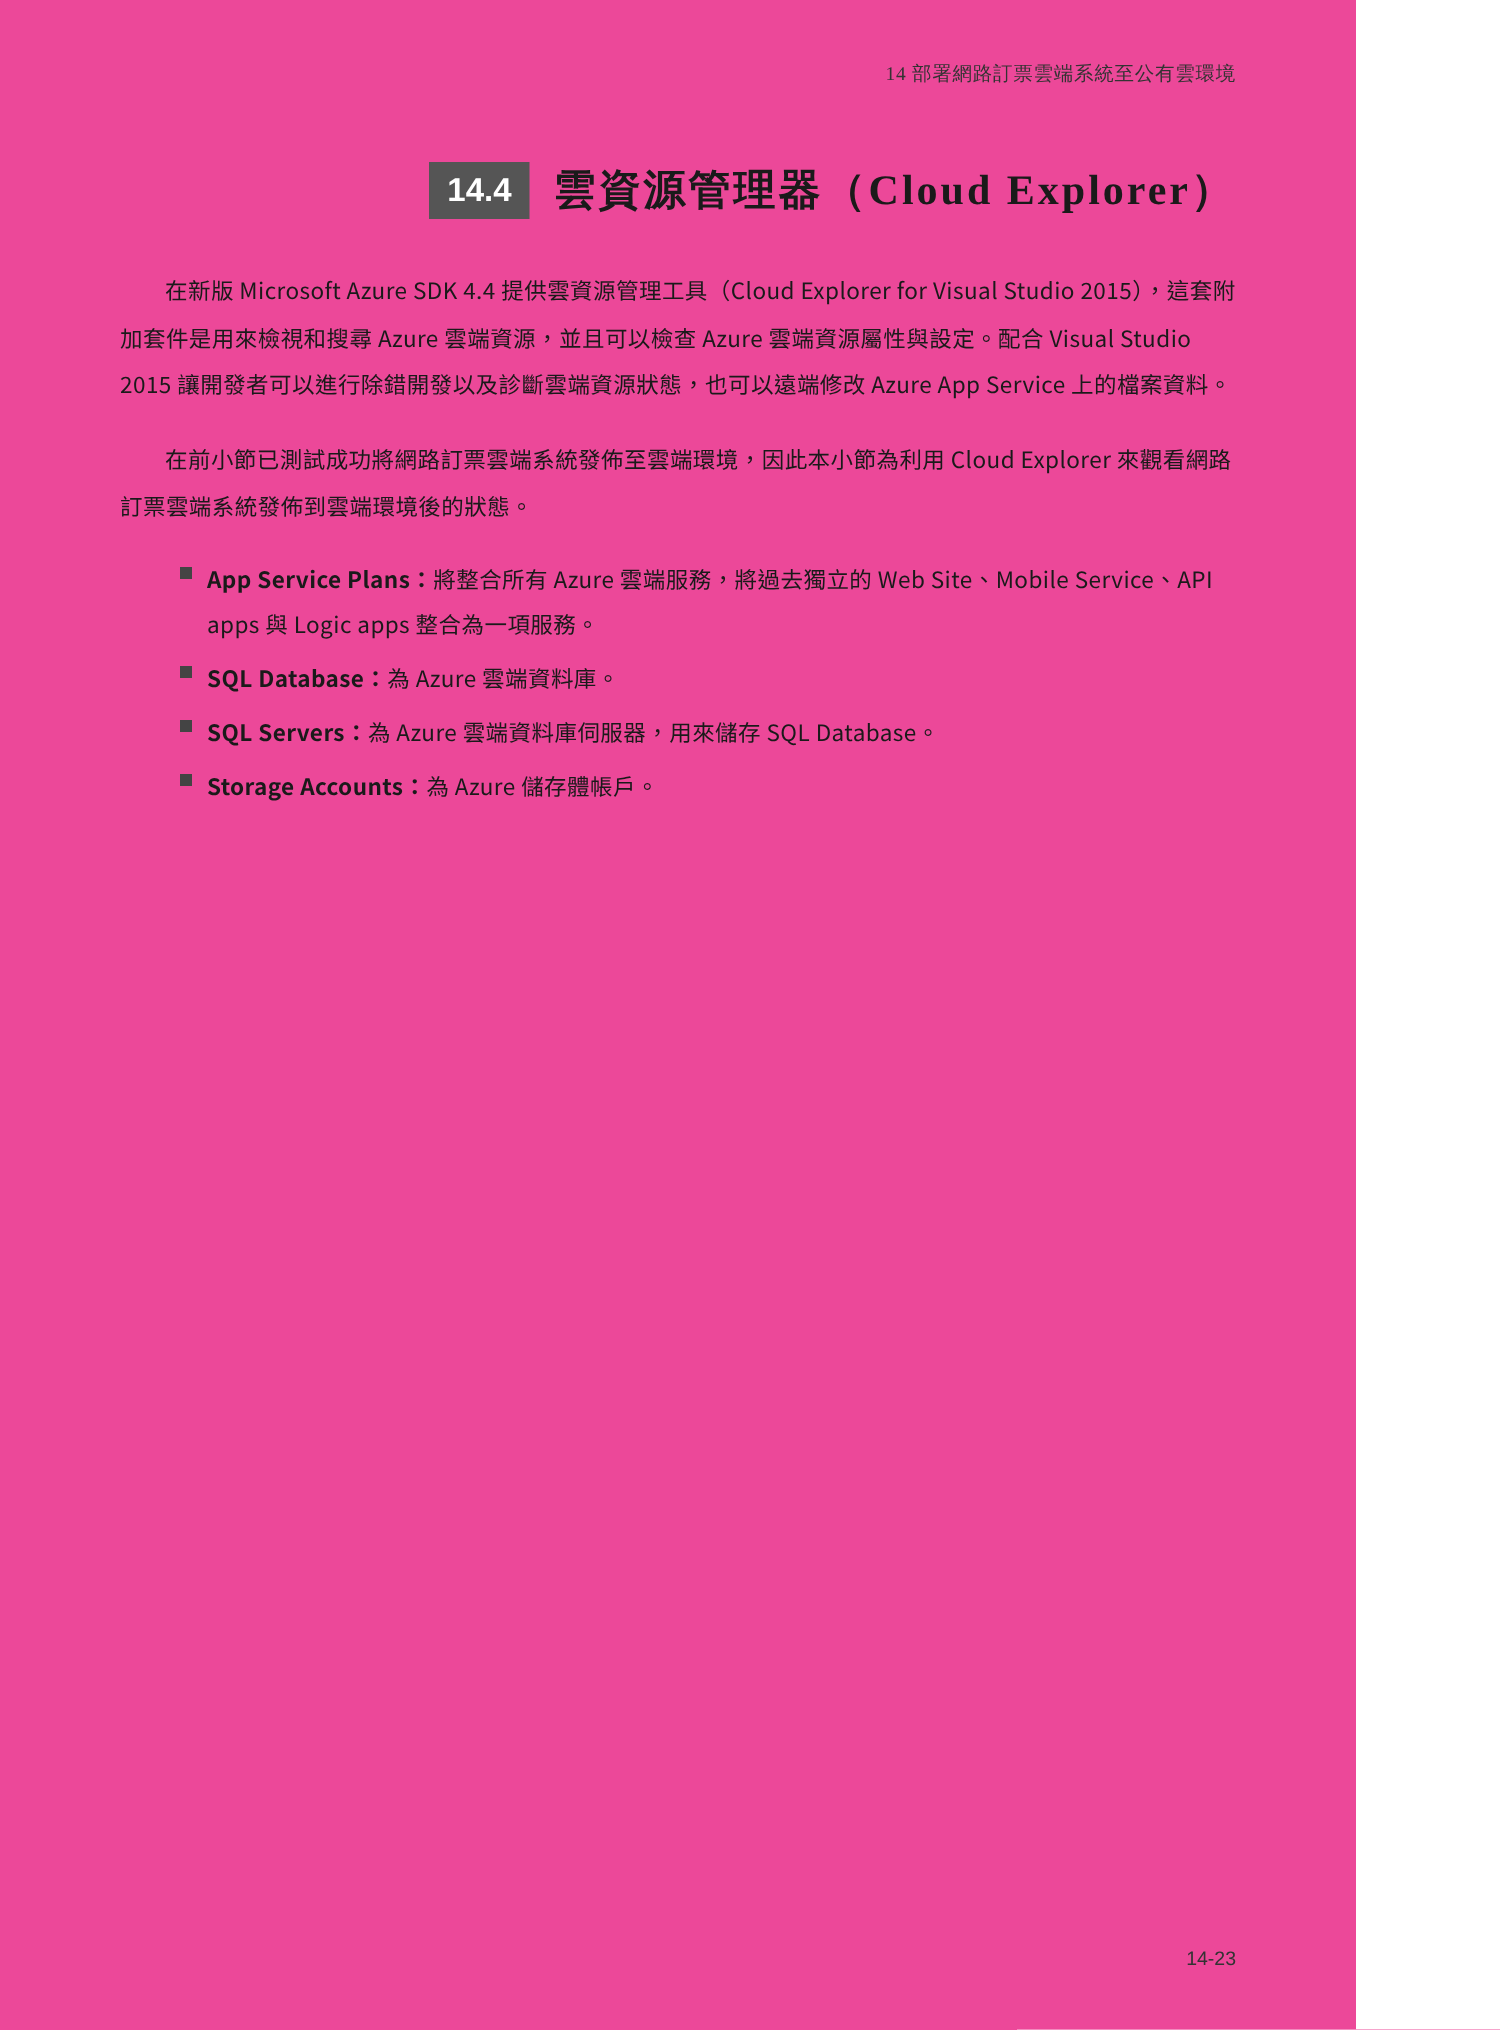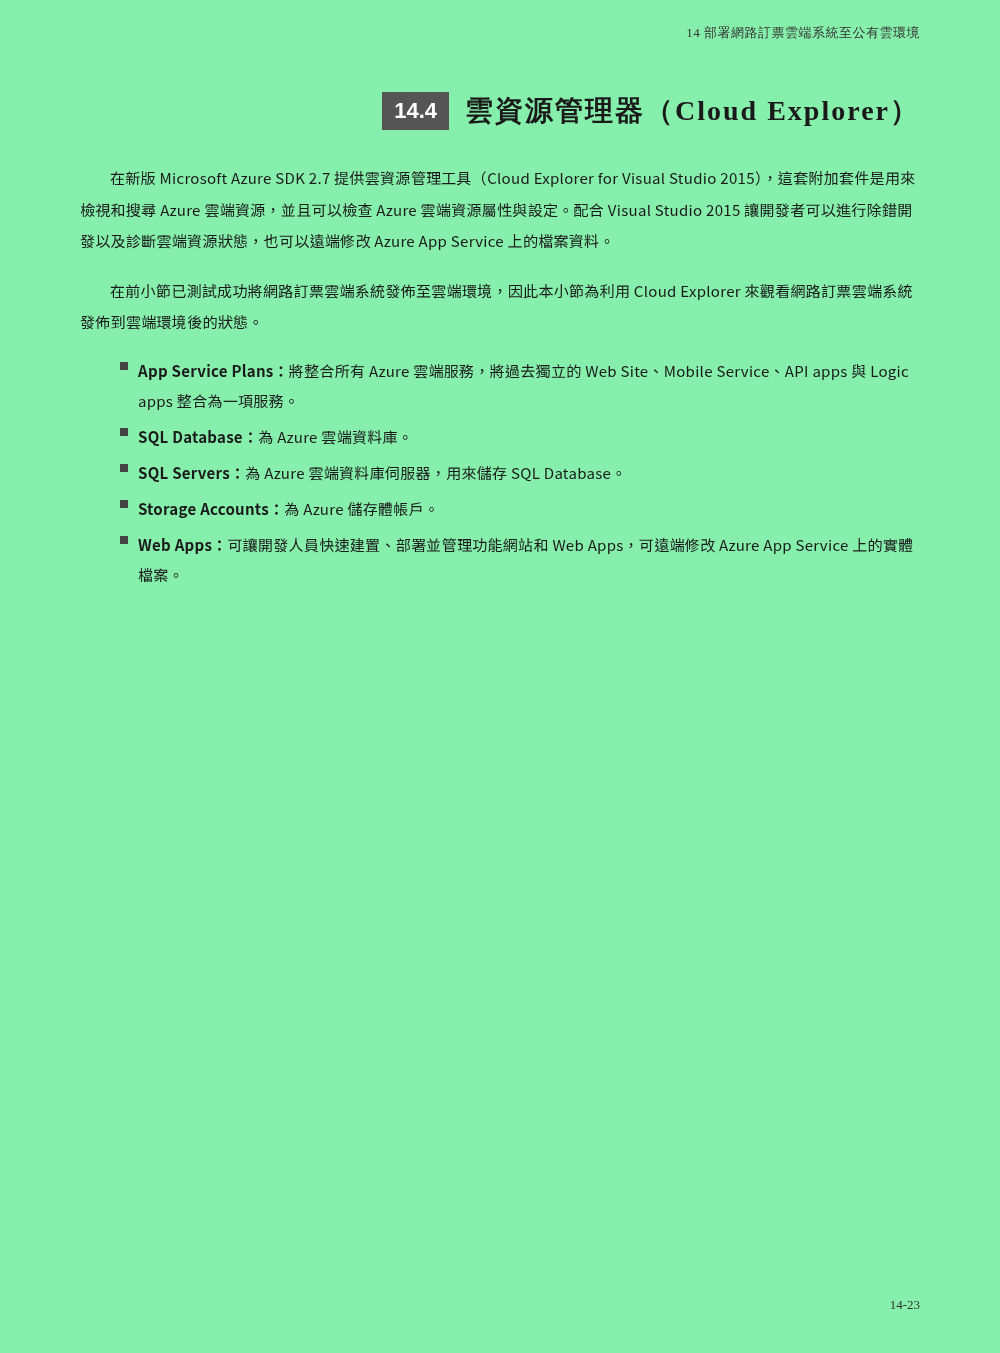--- a/index.html
+++ b/index.html
@@ -11,24 +11,24 @@
     body {
       background: #ffffff;
       font-family: "Microsoft JhengHei", "PingFang TC", "Noto Sans TC", "SimSun", serif;
       width: 1000px;
       min-height: 1353px;
       position: relative;
       color: #1a1a1a;
     }
 
     .page-container {
-      width: 1000px;
+      width: 904px;
       min-height: 1353px;
-      background: #86efac;
-      padding: 24px 80px 60px 80px;
+      background: #ec4899;
+      padding: 40px 80px 60px 80px;
       position: relative;
     }
 
     .page-header {
       text-align: right;
       font-size: 13px;
       color: #333;
       margin-bottom: 50px;
       font-family: "Microsoft JhengHei", "PingFang TC", serif;
       letter-spacing: 0.5px;
@@ -100,40 +100,40 @@
     .bullet-list li .bullet-content {
       flex: 1;
     }
 
     .page-footer {
       position: absolute;
       bottom: 40px;
       right: 80px;
       font-size: 13px;
       color: #333;
-      font-family: Liberation Serif, serif;
+      font-family: Liberation Sans, sans-serif;
     }
   </style>
 </head>
 <body>
 
 <div class="page-container">
 
   <div class="page-header">
     <span>14  部署網路訂票雲端系統至公有雲環境</span>
   </div>
 
   <div class="section-heading">
     <div class="section-number-box">
       <span>14.4</span>
     </div>
     <div class="section-title-text">雲資源管理器（Cloud Explorer）</div>
   </div>
 
-  <p class="body-text">在新版 Microsoft Azure SDK 2.7 提供雲資源管理工具（Cloud Explorer for Visual Studio 2015），這套附加套件是用來檢視和搜尋 Azure 雲端資源，並且可以檢查 Azure 雲端資源屬性與設定。配合 Visual Studio 2015 讓開發者可以進行除錯開發以及診斷雲端資源狀態，也可以遠端修改 Azure App Service 上的檔案資料。</p>
+  <p class="body-text">在新版 Microsoft Azure SDK 4.4 提供雲資源管理工具（Cloud Explorer for Visual Studio 2015），這套附加套件是用來檢視和搜尋 Azure 雲端資源，並且可以檢查 Azure 雲端資源屬性與設定。配合 Visual Studio 2015 讓開發者可以進行除錯開發以及診斷雲端資源狀態，也可以遠端修改 Azure App Service 上的檔案資料。</p>
 
   <p class="body-text">在前小節已測試成功將網路訂票雲端系統發佈至雲端環境，因此本小節為利用 Cloud Explorer 來觀看網路訂票雲端系統發佈到雲端環境後的狀態。</p>
 
 
   <ul class="bullet-list">
   <li>
         <span class="bullet-icon"></span>
         <span class="bullet-content"><strong>App Service Plans：</strong>將整合所有 Azure 雲端服務，將過去獨立的 Web Site、Mobile Service、API apps 與 Logic apps 整合為一項服務。</span>
       </li>
       <li>
@@ -141,23 +141,19 @@
         <span class="bullet-content"><strong>SQL Database：</strong>為 Azure 雲端資料庫。</span>
       </li>
       <li>
         <span class="bullet-icon"></span>
         <span class="bullet-content"><strong>SQL Servers：</strong>為 Azure 雲端資料庫伺服器，用來儲存 SQL Database。</span>
       </li>
       <li>
         <span class="bullet-icon"></span>
         <span class="bullet-content"><strong>Storage Accounts：</strong>為 Azure 儲存體帳戶。</span>
       </li>
-      <li>
-        <span class="bullet-icon"></span>
-        <span class="bullet-content"><strong>Web Apps：</strong>可讓開發人員快速建置、部署並管理功能網站和 Web Apps，可遠端修改 Azure App Service 上的實體檔案。</span>
-      </li>
     </ul>
 
   <div class="page-footer">
     <span>14-23</span>
   </div>
 
 </div>
 
 </body></html>

